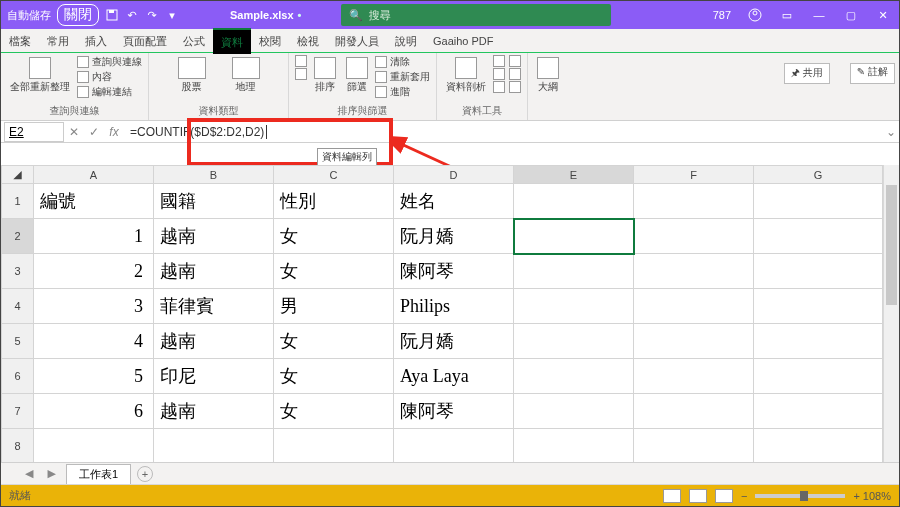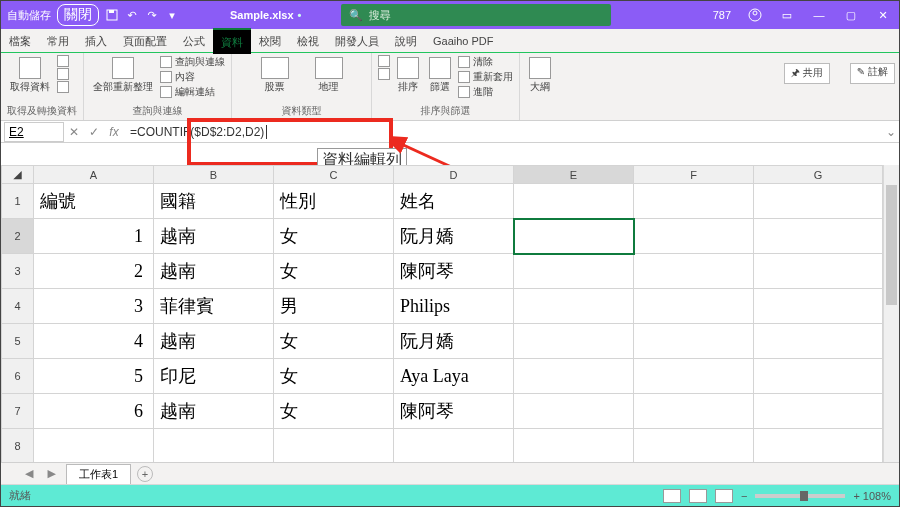--- a/index.html
+++ b/index.html
@@ -32,40 +32,40 @@
   .stack .line{display:flex;align-items:center;gap:3px;}
   .stack .ic{width:12px;height:12px;border:1px solid #999;background:#fff;}
   
   .fxrow{height:22px;background:#fff;border-bottom:1px solid #d0d0d0;display:flex;align-items:center;font-size:12px;}
   .namebox{width:60px;height:20px;border:1px solid #ccc;margin-left:3px;padding:0 4px;display:flex;align-items:center;text-decoration:underline;}
   .fx-btn{width:20px;text-align:center;color:#888;}
   .fx-area{flex:1;padding-left:6px;color:#333;position:relative;height:20px;display:flex;align-items:center;}
   .fx-expand{width:16px;text-align:center;color:#888;}
   
   .redbox{position:absolute;border:4px solid #ec2a1f;top:117px;left:186px;width:206px;height:48px;pointer-events:none;}
-  .tooltip{position:absolute;top:147px;left:316px;background:#fff;border:1px solid #999;font-size:16px;padding:1px 4px;color:#333;}
+  .tooltip{position:absolute;top:147px;left:316px;background:#fff;border:1px solid #999;font-size:10px;padding:1px 4px;color:#333;}
   
   .arrow-svg{position:absolute;top:132px;left:388px;pointer-events:none;}
   
   .grid{position:absolute;top:164px;left:0;right:16px;bottom:44px;overflow:hidden;background:#fff;}
   table{border-collapse:collapse;width:100%;}
   th,td{border:1px solid #d4d4d4;font-size:13px;text-align:left;padding:0 6px;vertical-align:middle;}
   th{background:#f0f0f0;font-weight:normal;text-align:center;height:18px;color:#444;font-size:11px;}
   .rowh{width:32px;text-align:center;background:#f0f0f0;font-size:11px;color:#444;}
   td{height:35px;font-family:"Times New Roman","PMingLiU",serif;font-size:18px;color:#000;}
   td.num{text-align:right;padding-right:10px;}
   .sel-cell{border:2px solid #0f7b3e !important;position:relative;}
   .sel-head{background:#d8d8d8 !important;}
   
   .sheets{position:absolute;left:0;right:0;bottom:22px;height:22px;background:#f3f2f1;border-top:1px solid #d0d0d0;display:flex;align-items:center;font-size:11px;padding-left:20px;gap:6px;}
   .sheets .nav{color:#888;padding:0 4px;}
   .sheet-tab{background:#fff;border:1px solid #bbb;border-bottom:none;padding:2px 12px;}
   .plus{border:1px solid #bbb;border-radius:50%;width:16px;height:16px;display:flex;align-items:center;justify-content:center;color:#666;}
   
-  .status{position:absolute;left:0;right:0;bottom:0;height:22px;background:#5eead4;border-top:1px solid #d8d8d8;display:flex;align-items:center;justify-content:space-between;font-size:11px;padding:0 8px;color:#555;}
+  .status{position:absolute;left:0;right:0;bottom:0;height:22px;background:#eab308;border-top:1px solid #d8d8d8;display:flex;align-items:center;justify-content:space-between;font-size:11px;padding:0 8px;color:#555;}
   .status .right{display:flex;align-items:center;gap:8px;}
   .viewbtn{width:18px;height:14px;border:1px solid #999;background:#fff;}
   .zoom-track{width:90px;height:4px;background:#ccc;position:relative;}
   .zoom-thumb{position:absolute;left:50%;top:-3px;width:8px;height:10px;background:#666;}
   
   .vscroll{position:absolute;right:0;top:164px;bottom:44px;width:16px;background:#f0f0f0;border-left:1px solid #d8d8d8;}
   .vscroll .thumb{position:absolute;top:20px;left:2px;right:2px;height:120px;background:#c8c8c8;}
 </style>
 </head>
 <body>
@@ -125,106 +125,117 @@
       <span class="btn">🖈 <span>共用</span></span>
       <span class="btn">✎ <span>註解</span></span>
     </div>
   </div>
 
   <div class="ribbon">
     <div class="grp">
       <div class="body">
         <div class="rbtn">
             <div class="ic"></div>
-            <span>取得資料</span>
-          </div>
-        <div class="stack">
-          <div class="line">
-              <div class="ic"></div>
-            </div>
-          <div class="line">
-              <div class="ic"></div>
-            </div>
-          <div class="line">
-              <div class="ic"></div>
-            </div>
-        </div>
-      </div>
-      <div class="lbl">取得及轉換資料</div>
+            <span>全部重新整理</span>
+          </div>
+        <div class="stack">
+          <div class="line">
+              <div class="ic"></div>
+              <span>查詢與連線</span>
+            </div>
+          <div class="line">
+              <div class="ic"></div>
+              <span>內容</span>
+            </div>
+          <div class="line">
+              <div class="ic"></div>
+              <span>編輯連結</span>
+            </div>
+        </div>
+      </div>
+      <div class="lbl">查詢與連線</div>
+    </div>
+    <div class="grp" style="min-width:140px">
+      <div class="body" style="justify-content:center;width:100%;gap:20px">
+        <div class="rbtn">
+            <div class="ic" style="width:28px;height:22px"></div>
+            <span>股票</span>
+          </div>
+        <div class="rbtn">
+            <div class="ic" style="width:28px;height:22px"></div>
+            <span>地理</span>
+          </div>
+      </div>
+      <div class="lbl">資料類型</div>
     </div>
     <div class="grp">
       <div class="body">
-        <div class="rbtn">
-            <div class="ic"></div>
-            <span>全部重新整理</span>
-          </div>
-        <div class="stack">
-          <div class="line">
-              <div class="ic"></div>
-              <span>查詢與連線</span>
-            </div>
-          <div class="line">
-              <div class="ic"></div>
-              <span>內容</span>
-            </div>
-          <div class="line">
-              <div class="ic"></div>
-              <span>編輯連結</span>
-            </div>
-        </div>
-      </div>
-      <div class="lbl">查詢與連線</div>
-    </div>
-    <div class="grp" style="min-width:140px">
-      <div class="body" style="justify-content:center;width:100%;gap:20px">
-        <div class="rbtn">
-            <div class="ic" style="width:28px;height:22px"></div>
-            <span>股票</span>
-          </div>
-        <div class="rbtn">
-            <div class="ic" style="width:28px;height:22px"></div>
-            <span>地理</span>
-          </div>
-      </div>
-      <div class="lbl">資料類型</div>
+        <div class="stack">
+          <div class="line">
+              <div class="ic"></div>
+            </div>
+          <div class="line">
+              <div class="ic"></div>
+            </div>
+        </div>
+        <div class="rbtn">
+            <div class="ic"></div>
+            <span>排序</span>
+          </div>
+        <div class="rbtn">
+            <div class="ic"></div>
+            <span>篩選</span>
+          </div>
+        <div class="stack">
+          <div class="line">
+              <div class="ic"></div>
+              <span>清除</span>
+            </div>
+          <div class="line">
+              <div class="ic"></div>
+              <span>重新套用</span>
+            </div>
+          <div class="line">
+              <div class="ic"></div>
+              <span>進階</span>
+            </div>
+        </div>
+      </div>
+      <div class="lbl">排序與篩選</div>
     </div>
     <div class="grp">
       <div class="body">
-        <div class="stack">
-          <div class="line">
-              <div class="ic"></div>
-            </div>
-          <div class="line">
-              <div class="ic"></div>
-            </div>
-        </div>
-        <div class="rbtn">
-            <div class="ic"></div>
-            <span>排序</span>
-          </div>
-        <div class="rbtn">
-            <div class="ic"></div>
-            <span>篩選</span>
-          </div>
-        <div class="stack">
-          <div class="line">
-              <div class="ic"></div>
-              <span>清除</span>
-            </div>
-          <div class="line">
-              <div class="ic"></div>
-              <span>重新套用</span>
-            </div>
-          <div class="line">
-              <div class="ic"></div>
-              <span>進階</span>
-            </div>
-        </div>
-      </div>
-      <div class="lbl">排序與篩選</div>
+        <div class="rbtn">
+            <div class="ic"></div>
+            <span>資料剖析</span>
+          </div>
+        <div class="stack">
+          <div class="line">
+              <div class="ic"></div>
+            </div>
+          <div class="line">
+              <div class="ic"></div>
+            </div>
+          <div class="line">
+              <div class="ic"></div>
+            </div>
+        </div>
+        <div class="stack">
+          <div class="line">
+              <div class="ic"></div>
+            </div>
+          <div class="line">
+              <div class="ic"></div>
+            </div>
+          <div class="line">
+              <div class="ic"></div>
+            </div>
+        </div>
+      </div>
+      <div class="lbl">資料工具</div>
     </div>
     <div class="grp" style="border-right:none">
       <div class="body">
           <div class="rbtn">
             <div class="ic"></div>
             <span>大綱</span>
           </div>
         </div>
       <div class="lbl"></div>
     </div>

